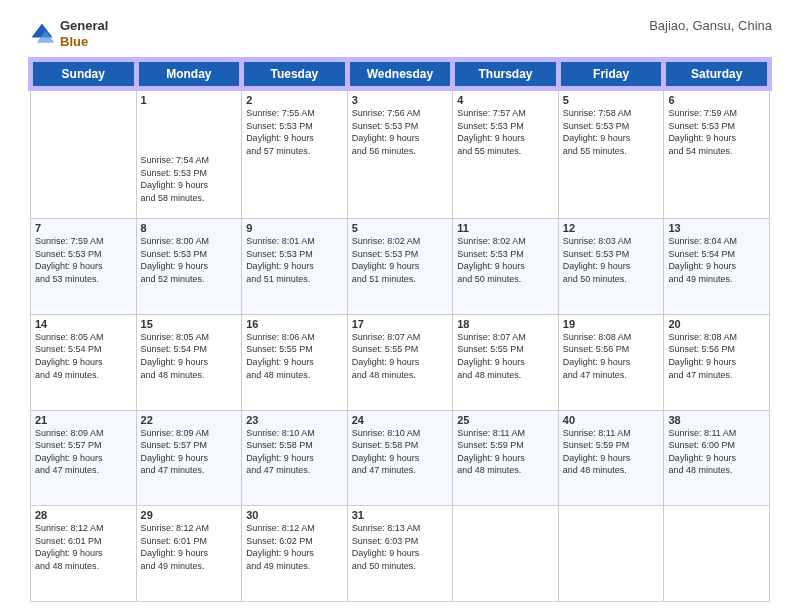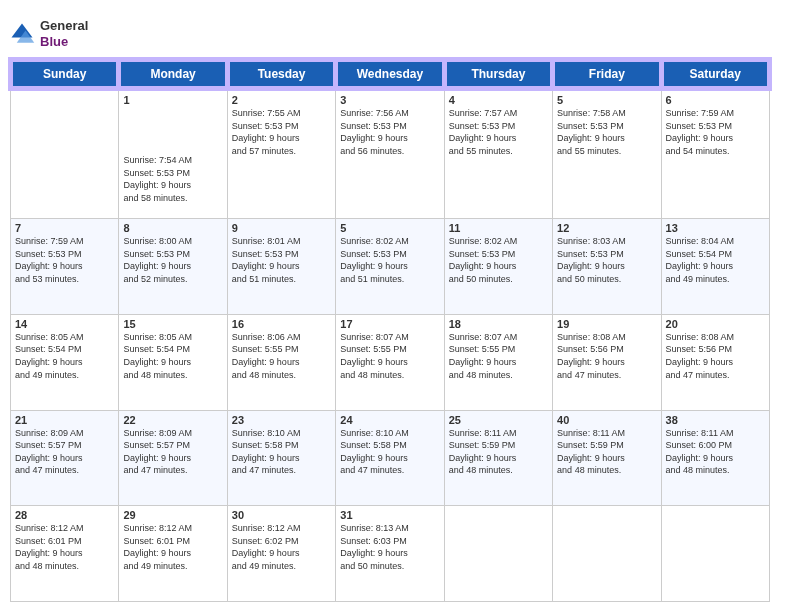--- a/index.html
+++ b/index.html
@@ -6,21 +6,21 @@
     body {
       width: 792px;
       height: 612px;
       font-family: Arial, sans-serif;
       background: #fff;
       overflow: hidden;
     }
     .page {
       width: 792px;
       height: 612px;
-      padding: 18px 20px 10px 8px;
+      padding: 18px 20px 10px 28px;
       display: flex;
       flex-direction: column;
     }
     .header {
       display: flex;
       justify-content: space-between;
       align-items: flex-start;
       margin-bottom: 8px;
     }
     .logo {
@@ -29,21 +29,21 @@
       gap: 4px;
     }
     .logo-text {
       display: flex;
       flex-direction: column;
       font-size: 13px;
       font-weight: bold;
       line-height: 1.2;
     }
     .logo-general { color: #333; }
-    .logo-blue { color: #701a75; }
+    .logo-blue { color: #a16207; }
     .logo-icon {
       width: 28px;
       height: 28px;
     }
     .title-block {
       text-align: right;
     }
     .month-title {
       font-size: 28px;
       font-weight: bold;
@@ -106,20 +106,21 @@
       <svg class="logo-icon" viewBox="0 0 32 32">
         <polygon points="16,4 28,20 4,20" fill="#1a5fb4"></polygon>
         <polygon points="20,12 30,26 10,26" fill="#5599e0" opacity="0.7"></polygon>
       </svg>
       <div class="logo-text">
         <span class="logo-general">General</span>
         <span class="logo-blue">Blue</span>
       </div>
     </div>
     <div class="title-block">
+      <div class="location">Bajiao, Gansu, China</div>
     </div>
   </div>
 
   <table class="calendar">
     <thead>
       <tr>
       <th>Sunday</th>
           <th>Monday</th>
           <th>Tuesday</th>
           <th>Wednesday</th>

